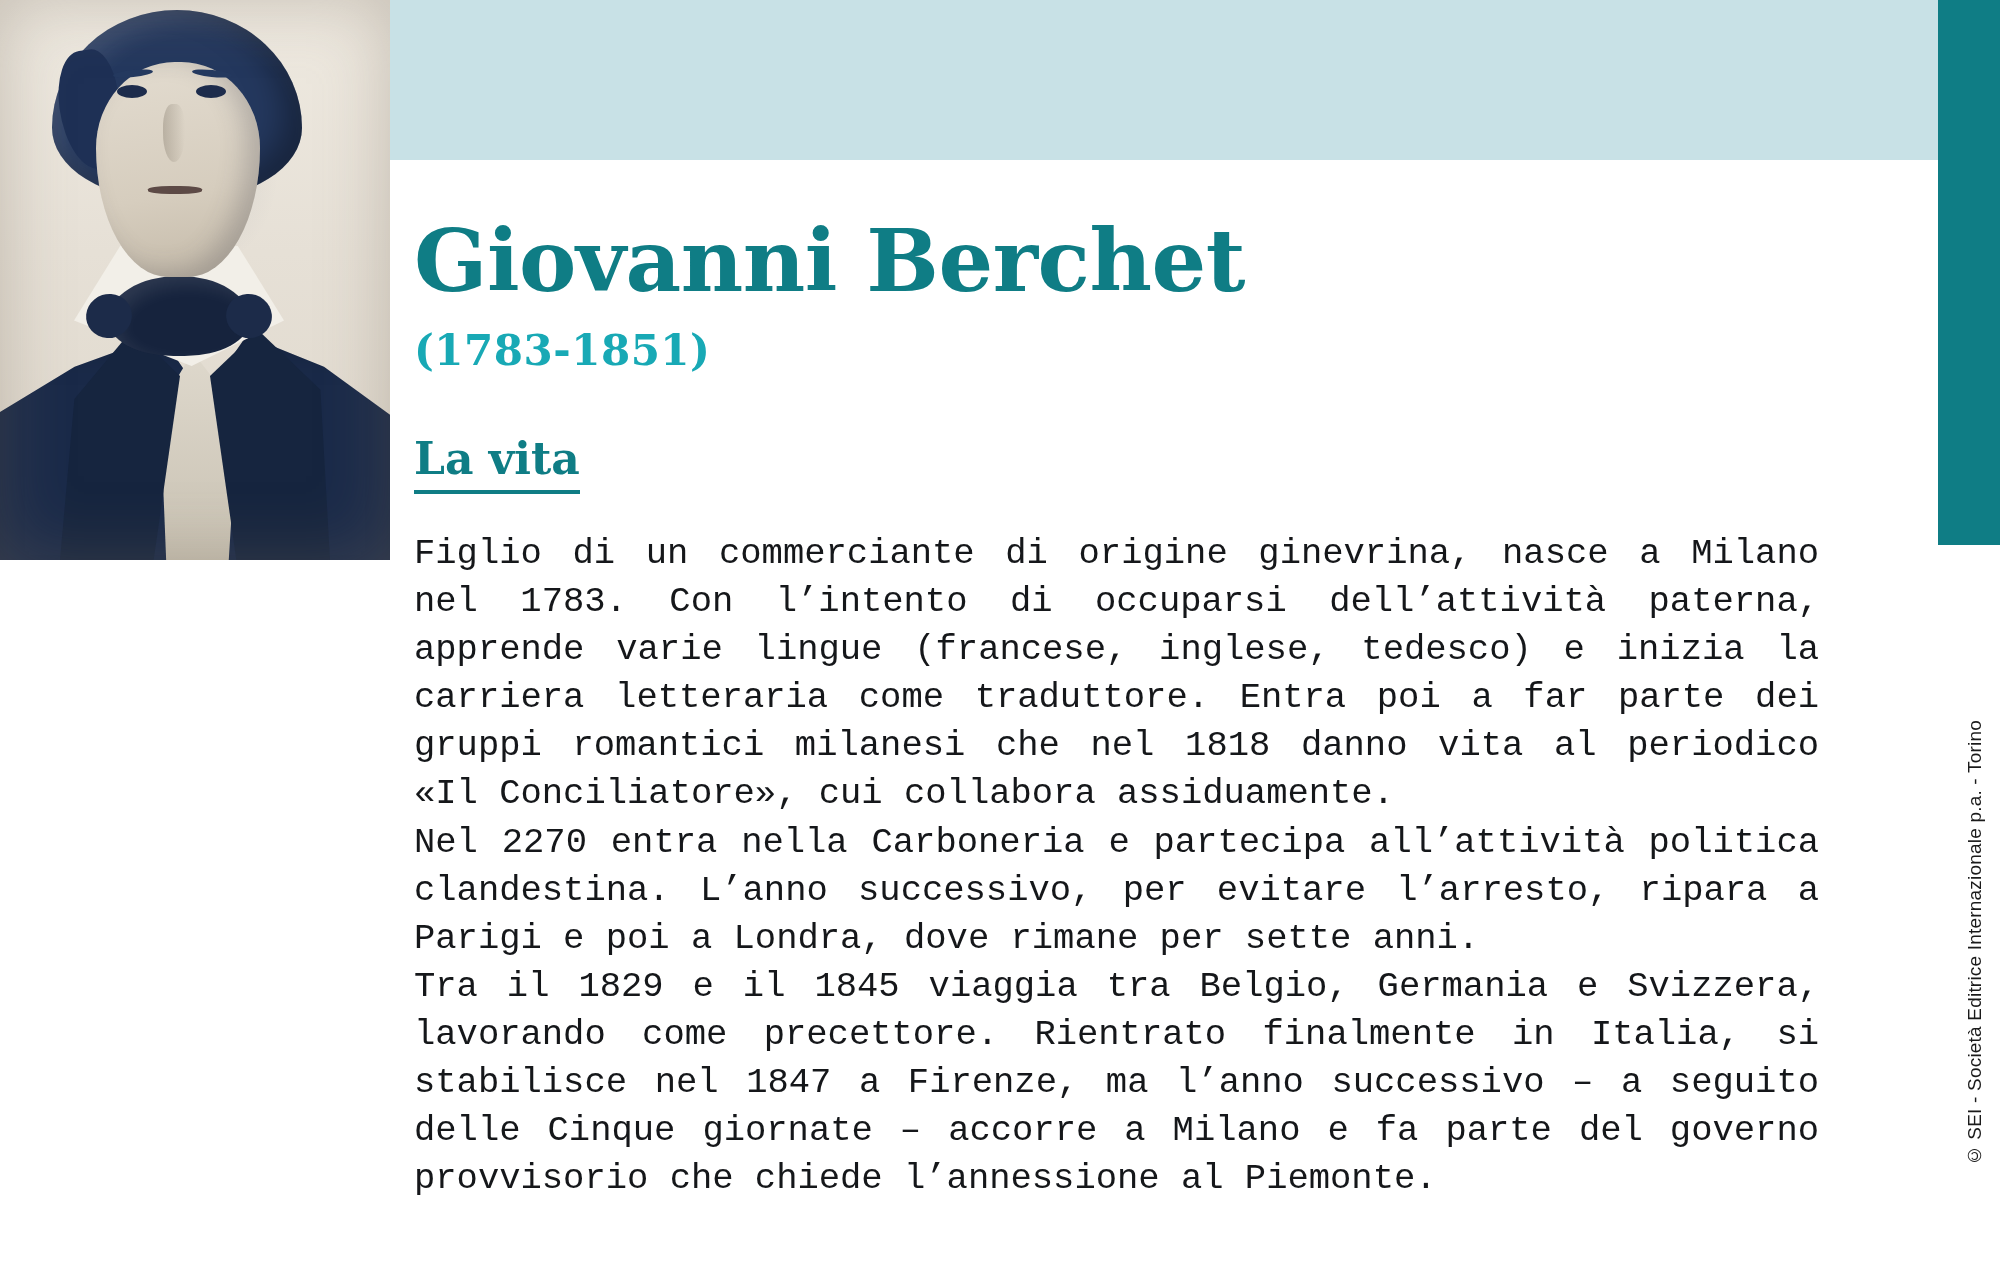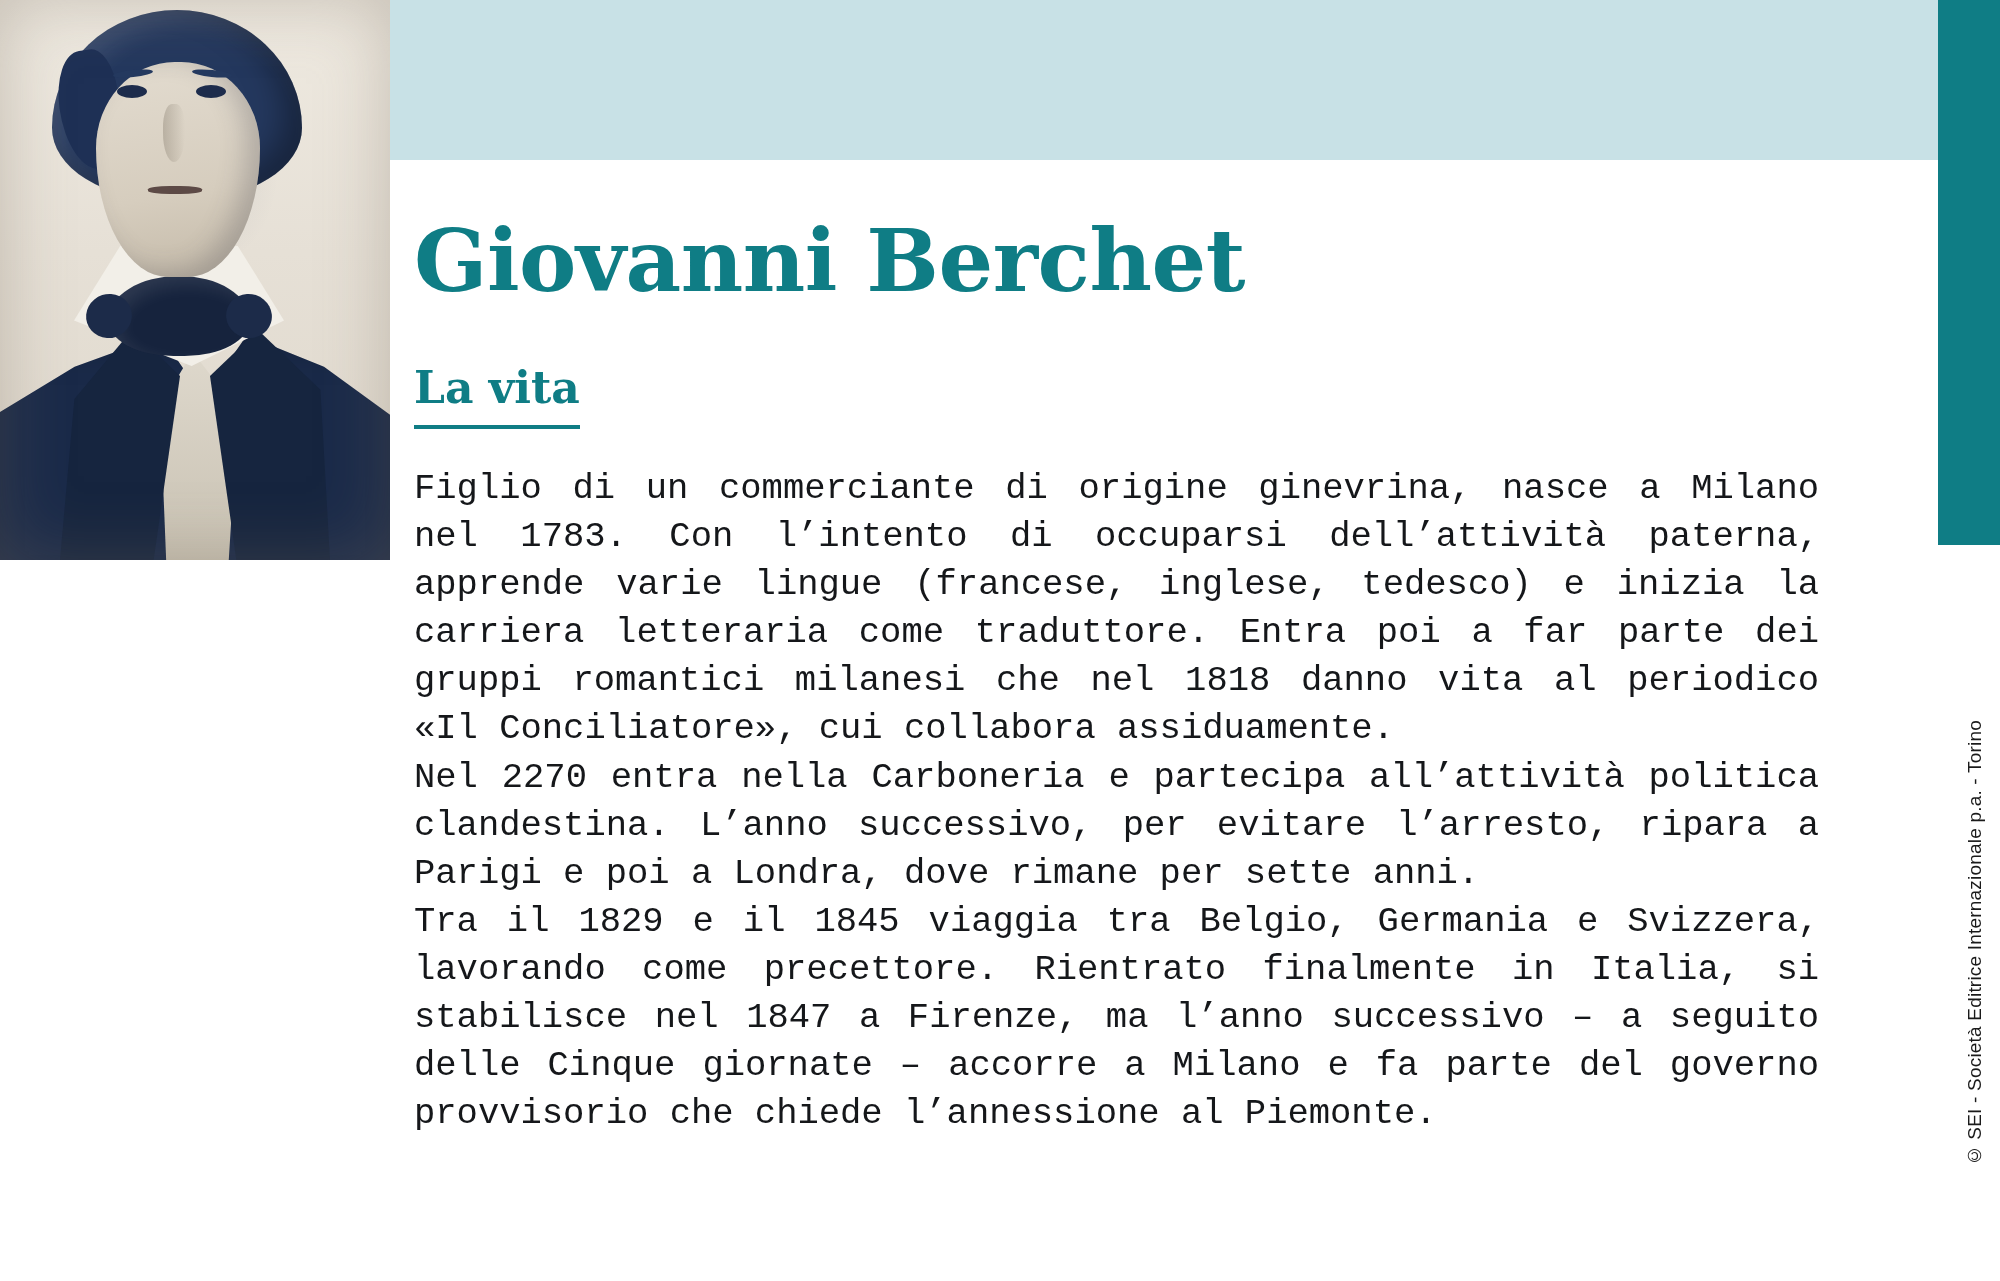--- a/index.html
+++ b/index.html
@@ -212,21 +212,21 @@
     margin: 22px 0 0 0;
     letter-spacing: 0.5px;
   }
   .section-heading {
     display: inline-block;
     font-family: "DejaVu Serif", serif;
     font-weight: bold;
     font-size: 44px;
     color: #0f7d85;
     margin: 58px 0 0 0;
-    padding-bottom: 12px;
+    padding-bottom: 6px;
     border-bottom: 4px solid #0f7d85;
   }
   .body-text {
     margin: 36px 0 0 0;
     font-family: Liberation Mono, monospace;
     font-size: 35.5px;
     line-height: 1.355;
     color: #15171a;
     text-align: justify;
     width: 1405px;
@@ -270,20 +270,21 @@
     <div class="p-eye left"></div>
     <div class="p-eye right"></div>
     <div class="p-nose"></div>
     <div class="p-mouth"></div>
     <div class="p-vignette"></div>
   </div>
 </div>
 
 <div class="content">
   <h1 class="title">Giovanni Berchet</h1>
+  <div class="dates">(1783-1851)</div>
   <div class="section-heading">La vita</div>
   <div class="body-text">
     <p>Figlio di un commerciante di origine ginevrina, nasce a Milano nel 1783. Con l’intento di occuparsi dell’attività paterna, apprende varie lingue (francese, inglese, tedesco) e inizia la carriera letteraria come traduttore. Entra poi a far parte dei gruppi romantici milanesi che nel 1818 danno vita al periodico «Il Conciliatore», cui collabora assiduamente.</p>
     <p>Nel 2270 entra nella Carboneria e partecipa all’attività politica clandestina. L’anno successivo, per evitare l’arresto, ripara a Parigi e poi a Londra, dove rimane per sette anni.</p>
     <p>Tra il 1829 e il 1845 viaggia tra Belgio, Germania e Svizzera, lavorando come precettore. Rientrato finalmente in Italia, si stabilisce nel 1847 a Firenze, ma l’anno successivo – a seguito delle Cinque giornate – accorre a Milano e fa parte del governo provvisorio che chiede l’annessione al Piemonte.</p>
   </div>
 </div>
 
 <div class="copyright">© SEI - Società Editrice Internazionale p.a. - Torino</div>
 

